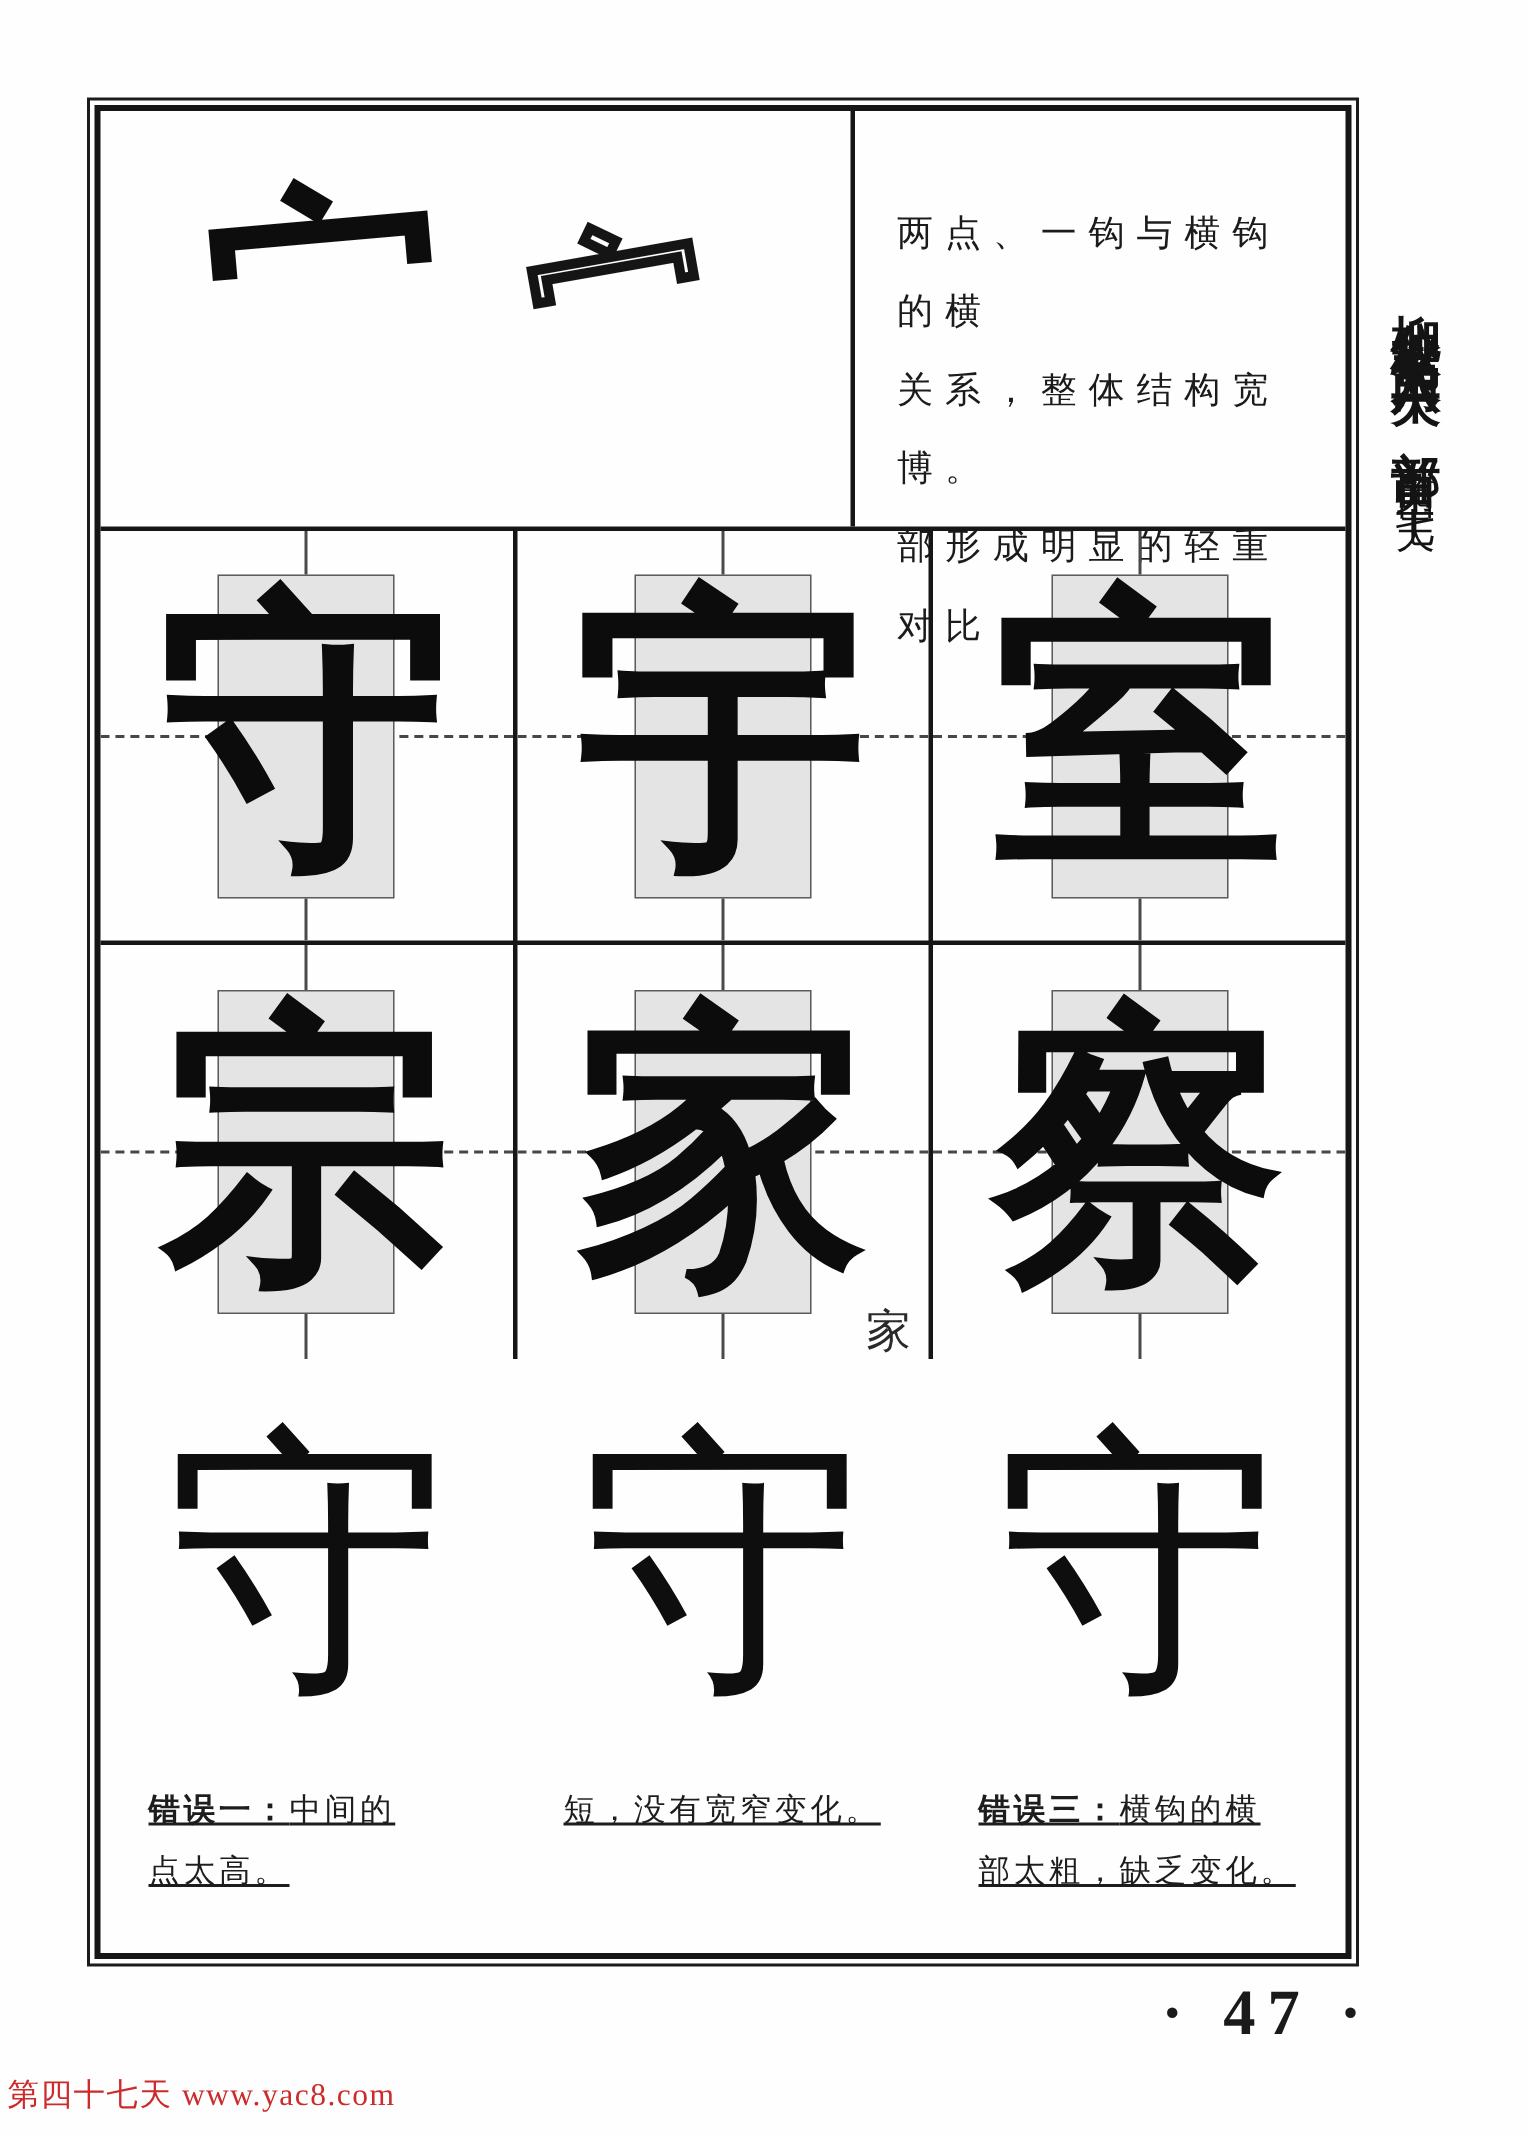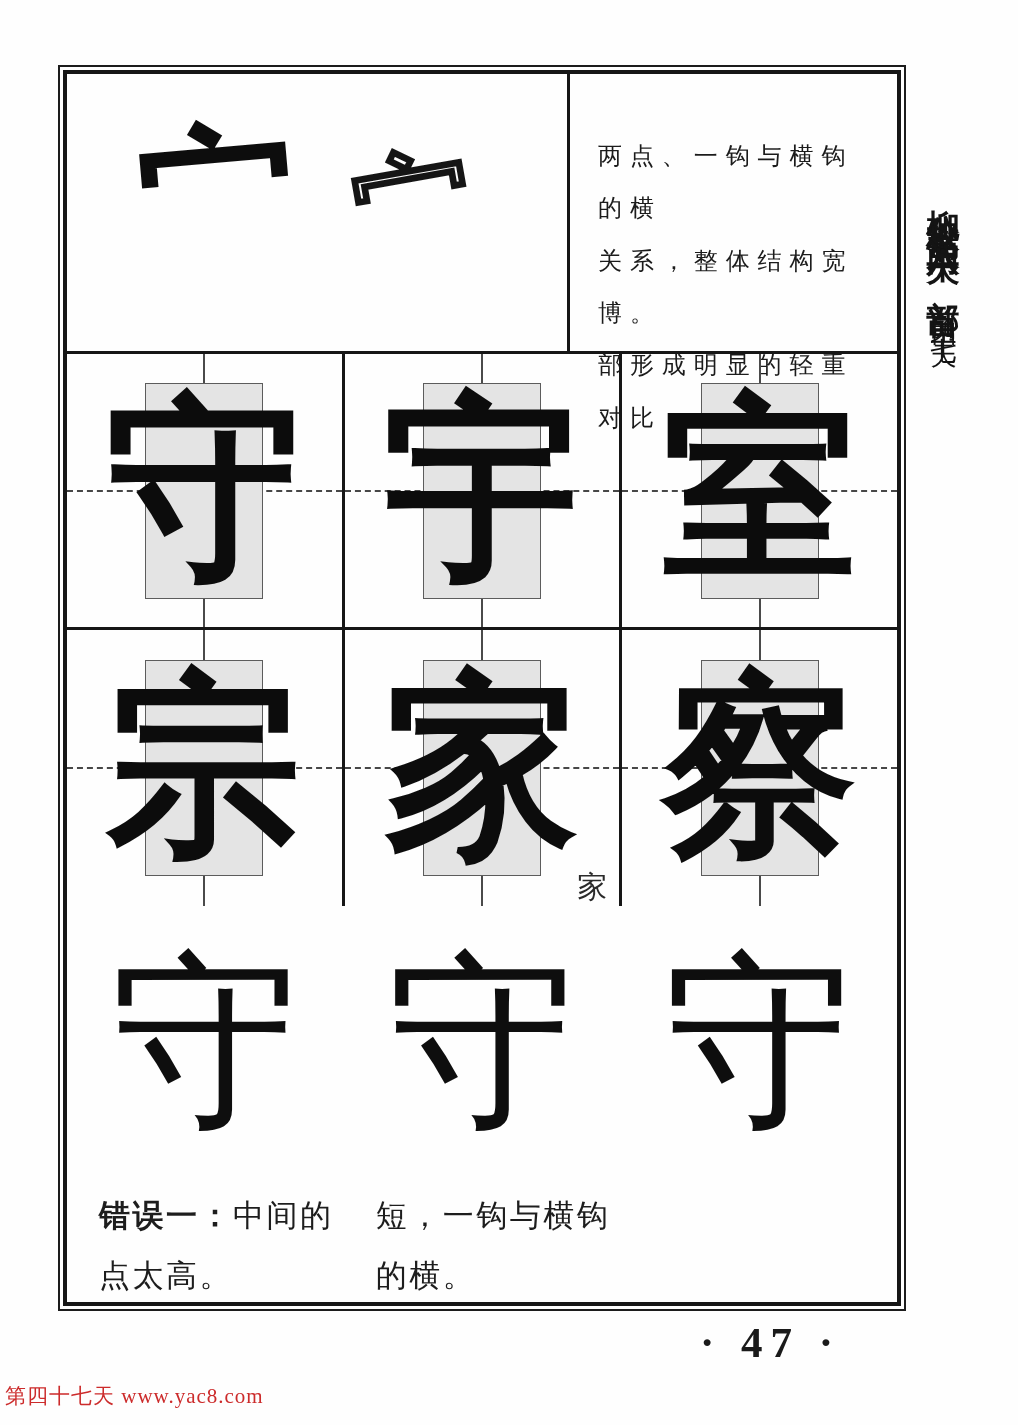--- a/index.html
+++ b/index.html
@@ -68,38 +68,38 @@
   
   .row-errors{flex:1;display:flex;}
   .err-col{flex:1;position:relative;display:flex;flex-direction:column;align-items:stretch;}
   .err-glyph{
     height:252px;margin-top:12px;flex:none;
     display:flex;align-items:center;justify-content:center;
     font-size:188px;font-weight:400;line-height:1;color:#0e0e0e;
   }
   .err-text{
     margin-top:16px;padding:0 6px 0 32px;
-    font-size:31px;line-height:1.95;letter-spacing:2.5px;color:#1d1d1d;
+    font-size:21px;line-height:1.95;letter-spacing:2.5px;color:#1d1d1d;text-decoration:underline;
   }
   .err-text p{margin:0;}
   .err-text b{font-weight:700;}
 
   
   .side-caption{
     position:absolute;left:920px;top:183px;height:1110px;
     writing-mode:vertical-rl;text-orientation:upright;
     color:#141414;white-space:nowrap;
   }
   .side-title{font-size:33px;font-weight:700;letter-spacing:5px;}
   .side-subtitle{font-size:26px;font-weight:400;letter-spacing:7px;padding-inline-start:12px;}
 
   
   .page-number{
     position:absolute;left:700px;top:1318px;width:290px;
-    font-size:43px;font-weight:600;letter-spacing:8px;color:#1a1a1a;
+    text-align:center;font-size:43px;font-weight:600;letter-spacing:8px;color:#1a1a1a;
   }
 
   
   .watermark{
     position:absolute;left:5px;top:1382px;
     font-size:21px;letter-spacing:1px;color:#cc2b2b;
     font-family:"Liberation Serif","DejaVu Serif",serif;
   }
 </style>
 </head>
@@ -171,25 +171,29 @@
         <div class="err-col">
           <div class="err-glyph">守</div>
           <div class="err-text">
             <p><b>错误一：</b><span>中间的</span></p>
             <p>点太高。</p>
           </div>
         </div>
         <div class="err-col">
           <div class="err-glyph">守</div>
           <div class="err-text">
-            <p>短，一钩与横钩的横。</p>
+            <p>短，没有宽窄变化。</p>
           </div>
         </div>
         <div class="err-col">
           <div class="err-glyph">守</div>
+          <div class="err-text">
+            <p><b>错误三：</b><span>横钩的横</span></p>
+            <p>部太粗，缺乏变化。</p>
+          </div>
         </div>
       </div>
 
     </div>
   </div>
 
   <div class="side-caption">
     <span class="side-title">柳公权楷书入门八十天·部首</span><span class="side-subtitle">第四十七天</span>
   </div>
 

